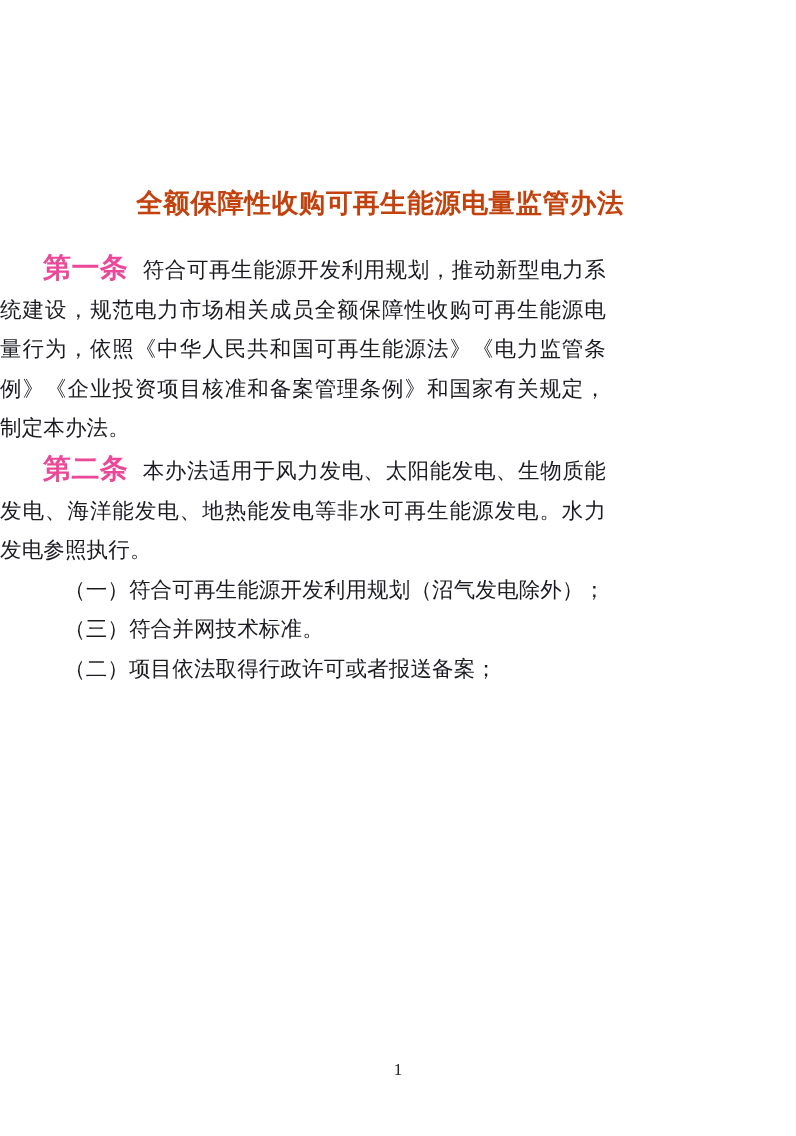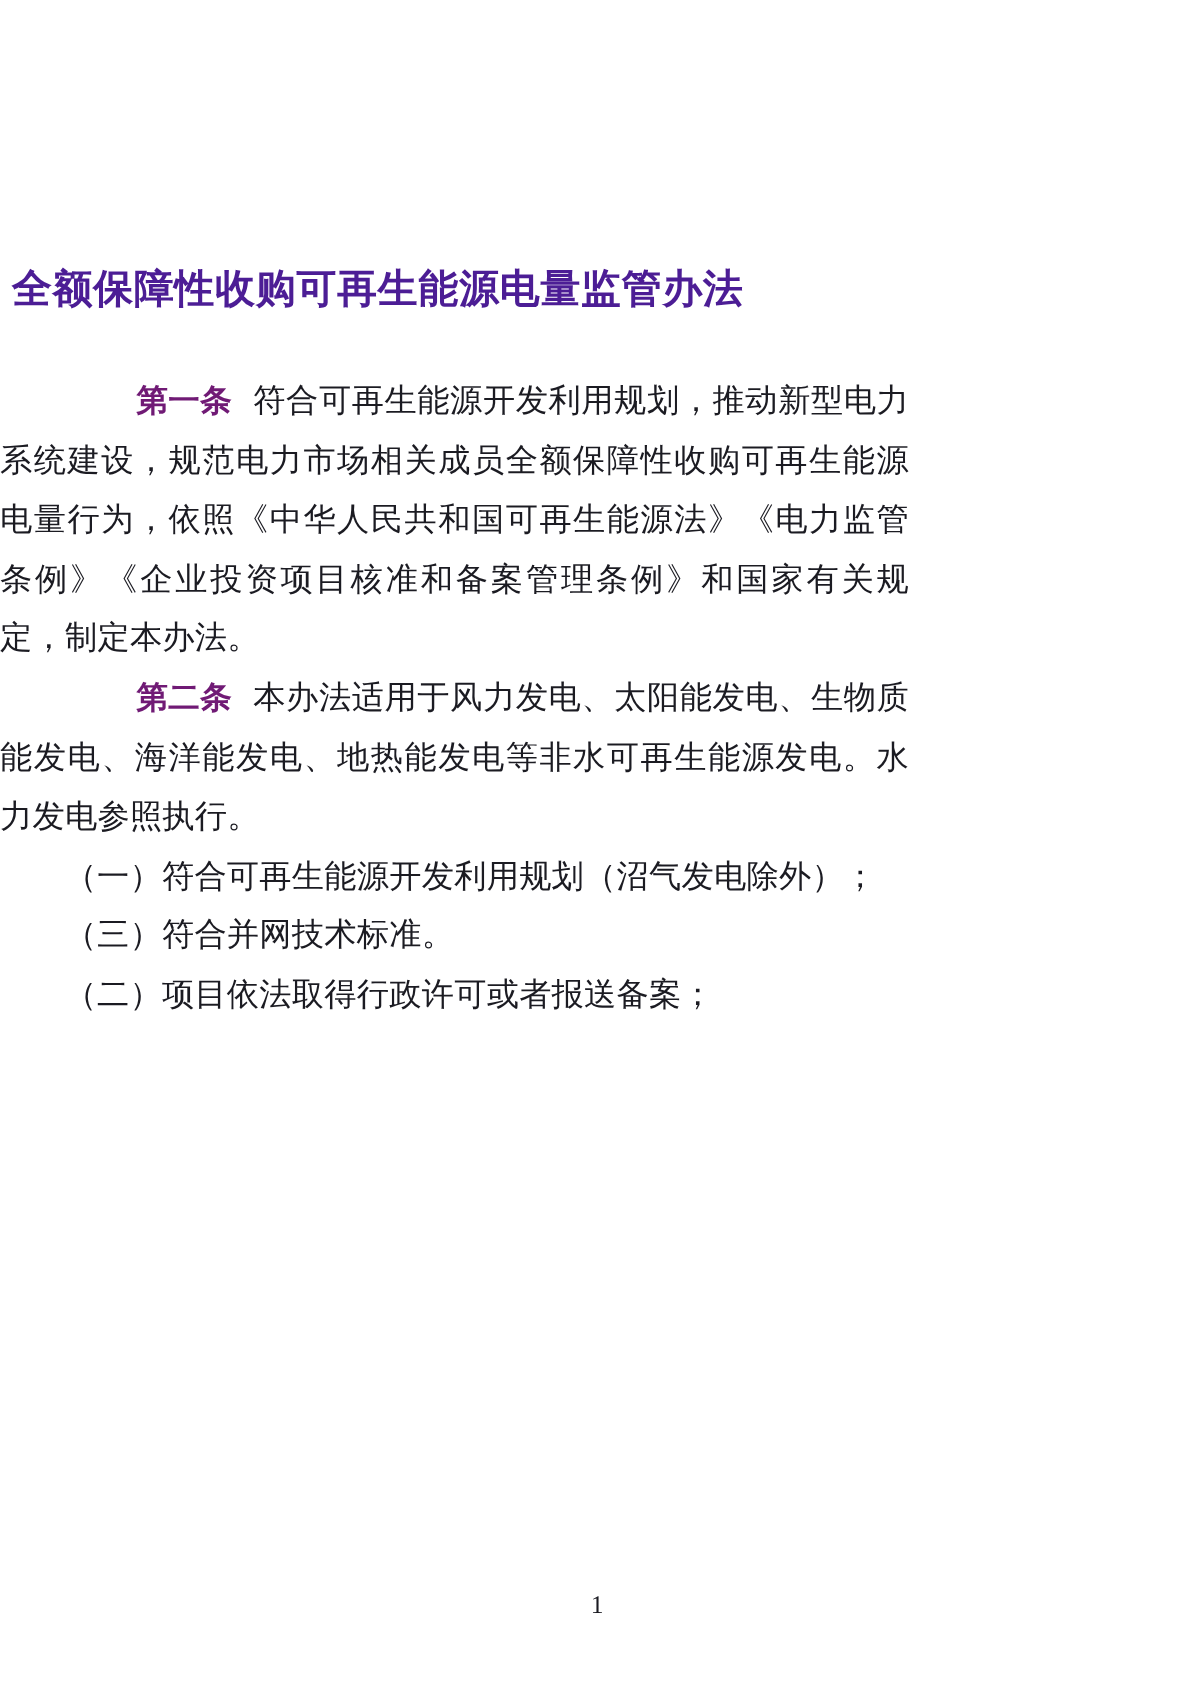--- a/index.html
+++ b/index.html
@@ -19,29 +19,29 @@
     position: absolute;
     left: 0;
     top: 0;
     width: 796px;
     height: 1136px;
     background: #ffffff;
     overflow: hidden;
   }
 
   .doc-title {
-    margin: 8px;
+    margin: 18px;
     padding: 0;
-    text-align: left;
+    text-align: right;
     font-family: "DejaVu Sans", "Liberation Sans", sans-serif;
     font-weight: 700;
     font-size: 26.5px;
     line-height: 34px;
     letter-spacing: 0.6px;
-    color: #4c1d95;
+    color: #c2410c;
     position: absolute;
     left: 0;
     top: 168px;
     width: 606px;
     white-space: nowrap;
   }
 
   .body-block {
     position: absolute;
     left: 0;
@@ -58,29 +58,29 @@
     text-align: justify;
     text-justify: inter-character;
     text-align-last: left;
     text-indent: 43px;
     letter-spacing: 0.15px;
   }
 
   .para.subitem {
     text-indent: 43px;
     text-align-last: left;
+    padding-left: 21px;
   }
 
   .label {
     font-family: "DejaVu Sans", "Liberation Sans", sans-serif;
     font-weight: 700;
-    color: #701a75;
+    color: #ec4899;
     letter-spacing: 0px;
-    font-size: 21px;
-    margin-left: 48px;
+    font-size: 28px;
   }
 
   .label-gap {
     display: inline-block;
     width: 14px;
   }
 
   .page-number {
     position: absolute;
     left: 0;

